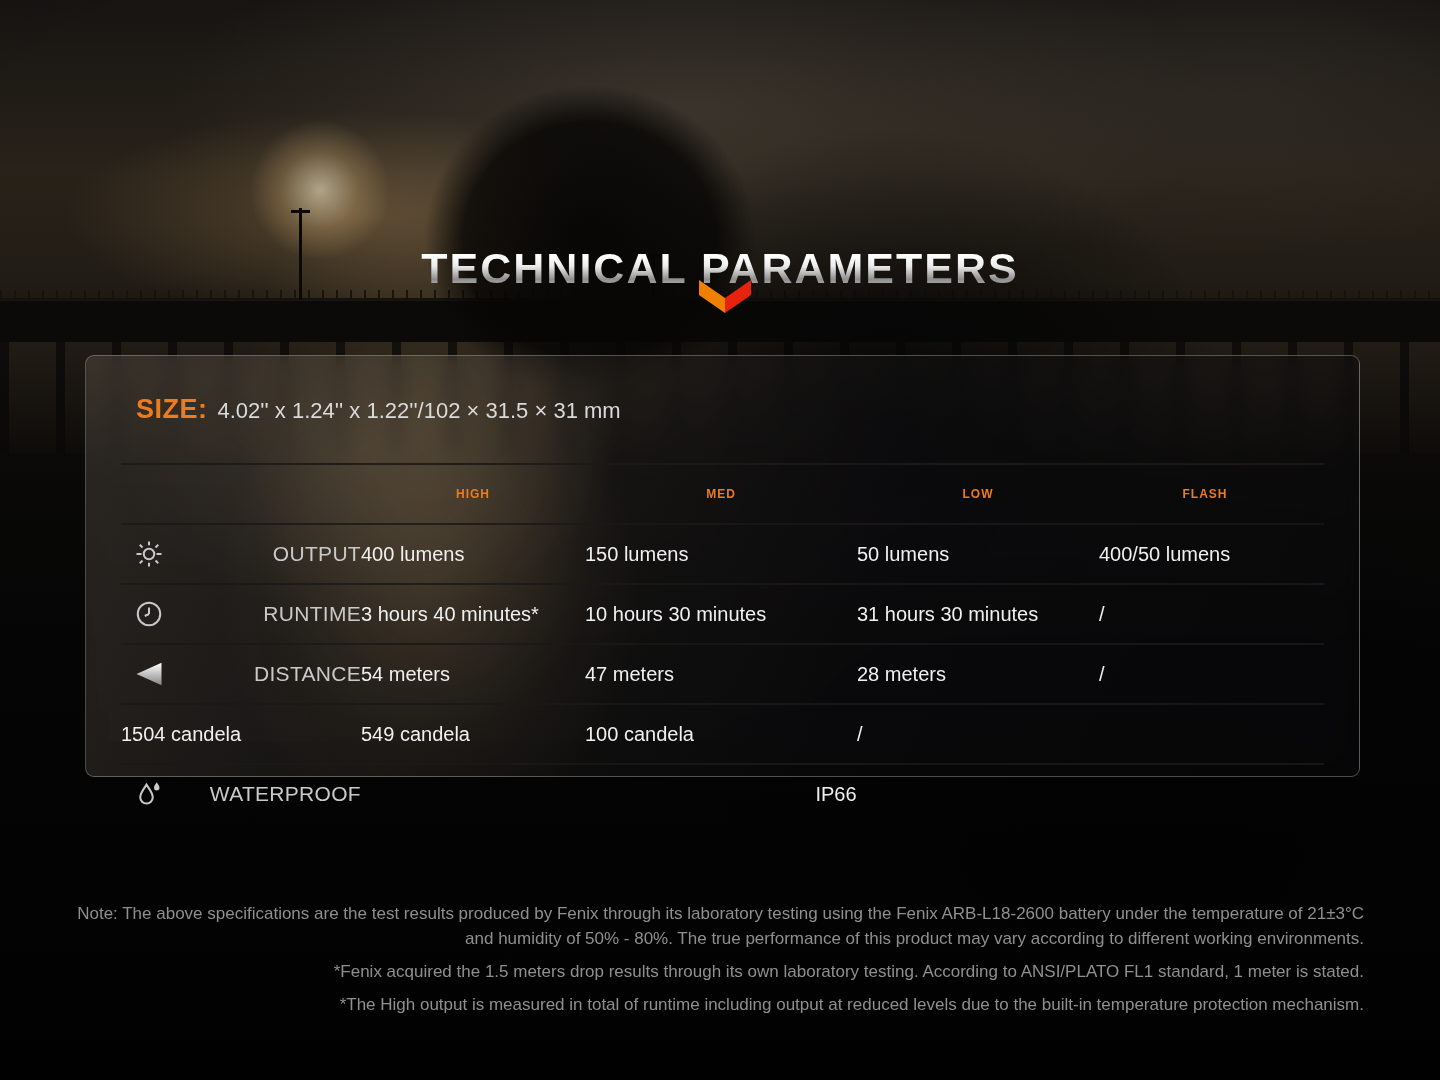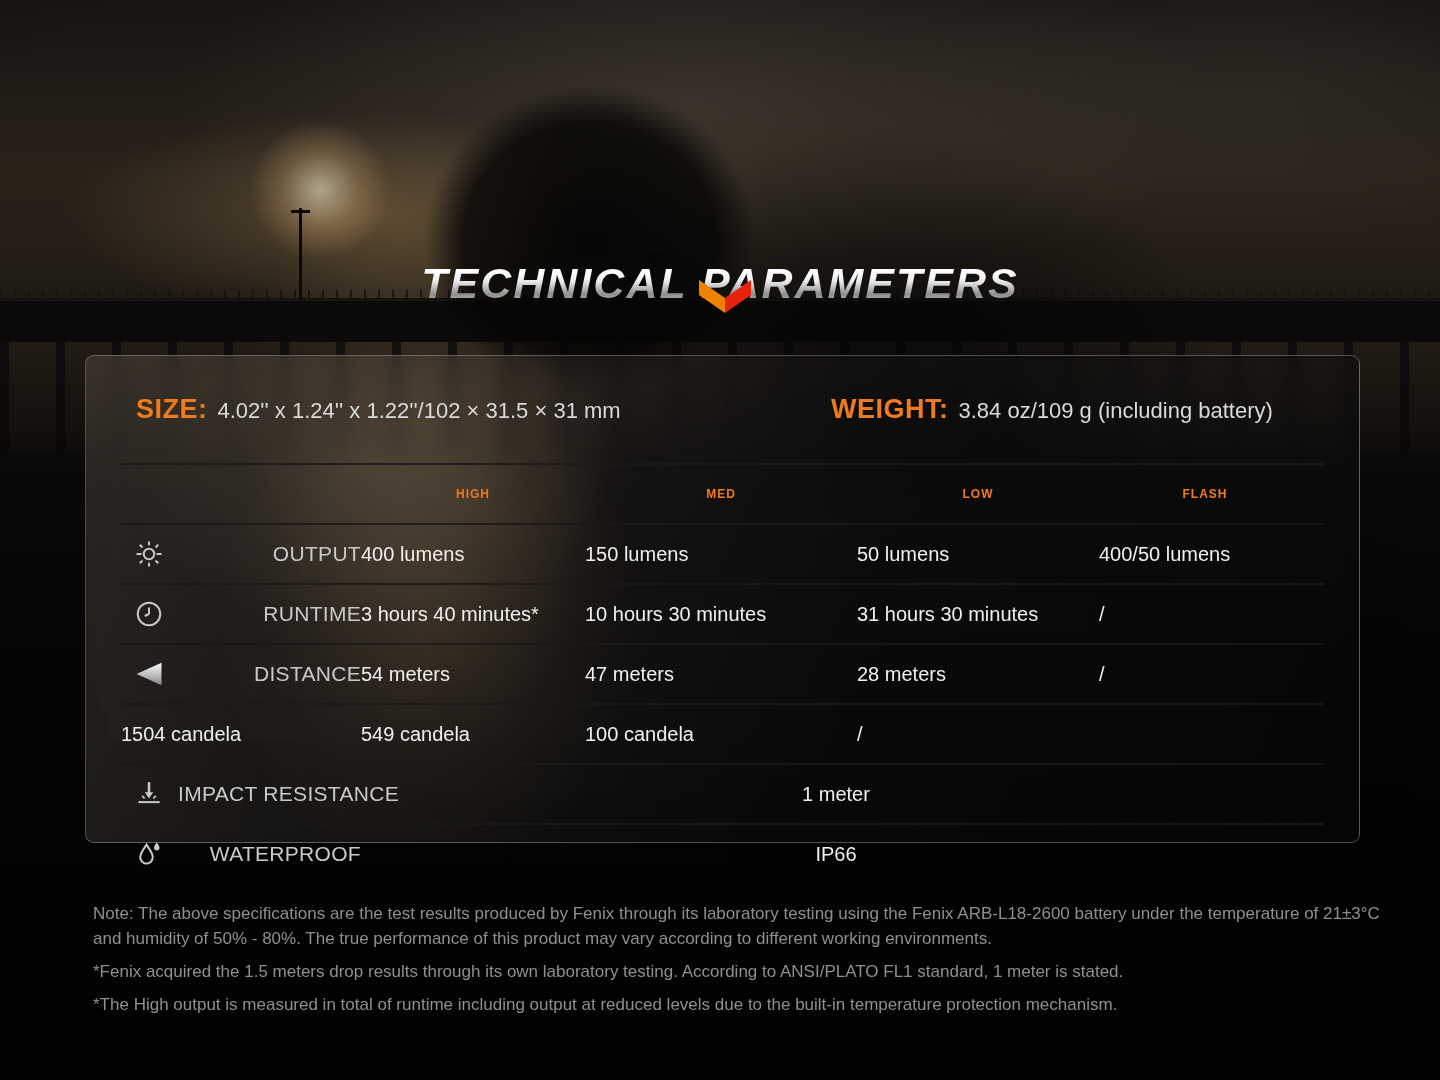--- a/index.html
+++ b/index.html
@@ -37,30 +37,30 @@
       radial-gradient(ellipse 230px 215px at 590px 240px, rgba(6,5,4,0.97), rgba(6,5,4,0.8) 55%, transparent 72%),
       radial-gradient(ellipse 480px 420px at 890px 430px, rgba(4,4,5,0.95), transparent 72%),
       radial-gradient(ellipse 620px 500px at 1130px 820px, rgba(3,3,4,0.92), transparent 75%);}
   .vignette{position:absolute;inset:0;
     background:
       linear-gradient(180deg, transparent 60%, rgba(0,0,0,0.55) 100%),
       radial-gradient(ellipse 120% 100% at 50% 45%, transparent 55%, rgba(0,0,0,0.45) 100%);}
 
   
   .title{
-    position:absolute;top:230px;left:0;width:100%;text-align:center;
+    position:absolute;top:215px;left:0;width:100%;text-align:center;
     font-size:43px;font-weight:bold;letter-spacing:2px;
     background:linear-gradient(180deg,#ffffff 25%,#ececec 45%,#8e8e8e 72%,#d2d2d2 100%);
-    -webkit-background-clip:text;background-clip:text;color:transparent;font-style:italic;
+    -webkit-background-clip:text;background-clip:text;color:transparent;
   }
   .chevron{position:absolute;left:699px;top:277px;}
 
   
   .panel{
-    position:absolute;left:85px;top:355px;width:1275px;height:488px;
+    position:absolute;left:85px;top:355px;width:1275px;height:422px;
     box-sizing:border-box;padding:0 35px;
     border:1px solid rgba(255,255,255,0.28);border-radius:9px;
     background:
       radial-gradient(ellipse 330px 220px at 22% 22%, rgba(150,130,100,0.20), transparent 75%),
       radial-gradient(ellipse 280px 340px at 27% 55%, rgba(168,136,92,0.16), transparent 75%),
       linear-gradient(115deg, rgba(108,98,86,0.34) 0%, rgba(56,51,47,0.30) 35%, rgba(18,18,20,0.38) 62%, rgba(10,10,12,0.44) 100%);
     backdrop-filter:blur(9px) brightness(1.12);
   }
   .size-row{height:107px;display:flex;align-items:center;border-bottom:2px solid rgba(28,27,26,0.9);}
   .size-item{display:flex;align-items:baseline;gap:10px;white-space:nowrap;}
@@ -74,21 +74,21 @@
   }
   .t-row.last{border-bottom:none;}
   .head-cell{text-align:center;color:#ee7b1e;font-weight:bold;font-size:12px;letter-spacing:1px;}
   .label-cell{display:flex;align-items:center;gap:13px;padding-left:12px;
     color:#c9c9c9;font-size:21px;letter-spacing:0.3px;white-space:nowrap;justify-content:space-between;}
   .icon{width:32px;height:32px;flex:0 0 32px;color:#c9c9c9;display:flex;align-items:center;justify-content:center;}
   .cell{text-align:left;color:#f0f0f0;font-size:20px;white-space:nowrap;}
   .span-cell{grid-column:2/6;text-align:center;color:#f0f0f0;font-size:20px;}
 
   
-  .notes{position:absolute;left:93px;top:901px;width:1295px;color:#8f8f8f;font-size:17px;line-height:25px;}
+  .notes{position:absolute;left:69px;top:901px;width:1295px;color:#8f8f8f;font-size:17px;line-height:25px;text-align:right;}
   .notes p{margin:0 0 8px 0;}
 </style>
 </head>
 <body>
 
 <div class="page">
 
   <div class="bg"></div>
   <div class="water"></div>
   <div class="bridge"></div>
@@ -103,24 +103,20 @@
     <polygon points="0,3 26,21 26,36 0,18" fill="#f08000"></polygon>
     <polygon points="26,21 52,3 52,18 26,36" fill="#e8230d"></polygon>
   </svg>
 
   <div class="panel">
 
     <div class="size-row">
       <div class="size-item first">
         <span class="kv-label">SIZE:</span>
         <span class="kv-value">4.02'' x 1.24'' x 1.22''/102 × 31.5 × 31 mm</span>
-      </div>
-      <div class="size-item">
-        <span class="kv-label">WEIGHT:</span>
-        <span class="kv-value">3.84 oz/109 g (including battery)</span>
       </div>
     </div>
 
     <div class="t-row">
       <div class="label-cell"></div>
       <div class="head-cell">HIGH</div>
       <div class="head-cell">MED</div>
       <div class="head-cell">LOW</div>
       <div class="head-cell">FLASH</div>
     </div>
@@ -185,35 +181,20 @@
       <div class="cell">/</div>
     </div>
 
     <div class="t-row">
       <div class="cell">1504 candela</div>
       <div class="cell">549 candela</div>
       <div class="cell">100 candela</div>
       <div class="cell">/</div>
     </div>
 
-    <div class="t-row">
-      <div class="label-cell">
-        <span class="icon">
-          <svg viewBox="0 0 24 24" width="30" height="30" stroke="currentColor" fill="currentColor">
-            <line x1="12" y1="2.5" x2="12" y2="11.5" stroke-width="2"></line>
-            <polygon points="8.6,10.5 15.4,10.5 12,15.5" stroke="none"></polygon>
-            <line x1="3.5" y1="18.5" x2="20.5" y2="18.5" stroke-width="1.6"></line>
-            <line x1="6.5" y1="13.5" x2="8.5" y2="15.5" stroke-width="1.4"></line>
-            <line x1="17.5" y1="13.5" x2="15.5" y2="15.5" stroke-width="1.4"></line>
-          </svg>
-        </span>
-        <span>IMPACT RESISTANCE</span>
-      </div>
-      <div class="span-cell">1 meter</div>
-    </div>
 
     <div class="t-row last">
       <div class="label-cell">
         <span class="icon">
           <svg viewBox="0 0 24 24" width="30" height="30">
             <path d="M10 4.5 C7.8 8.2 5 11 5 14.6 a5 5 0 0 0 10 0 C15 11 12.2 8.2 10 4.5 Z" fill="none" stroke="currentColor" stroke-width="1.6"></path>
             <path d="M18.2 2.5 C17.2 4.2 16 5.4 16 7 a2.2 2.2 0 0 0 4.4 0 C20.4 5.4 19.2 4.2 18.2 2.5 Z" fill="currentColor"></path>
           </svg>
         </span>
         <span>WATERPROOF</span>

